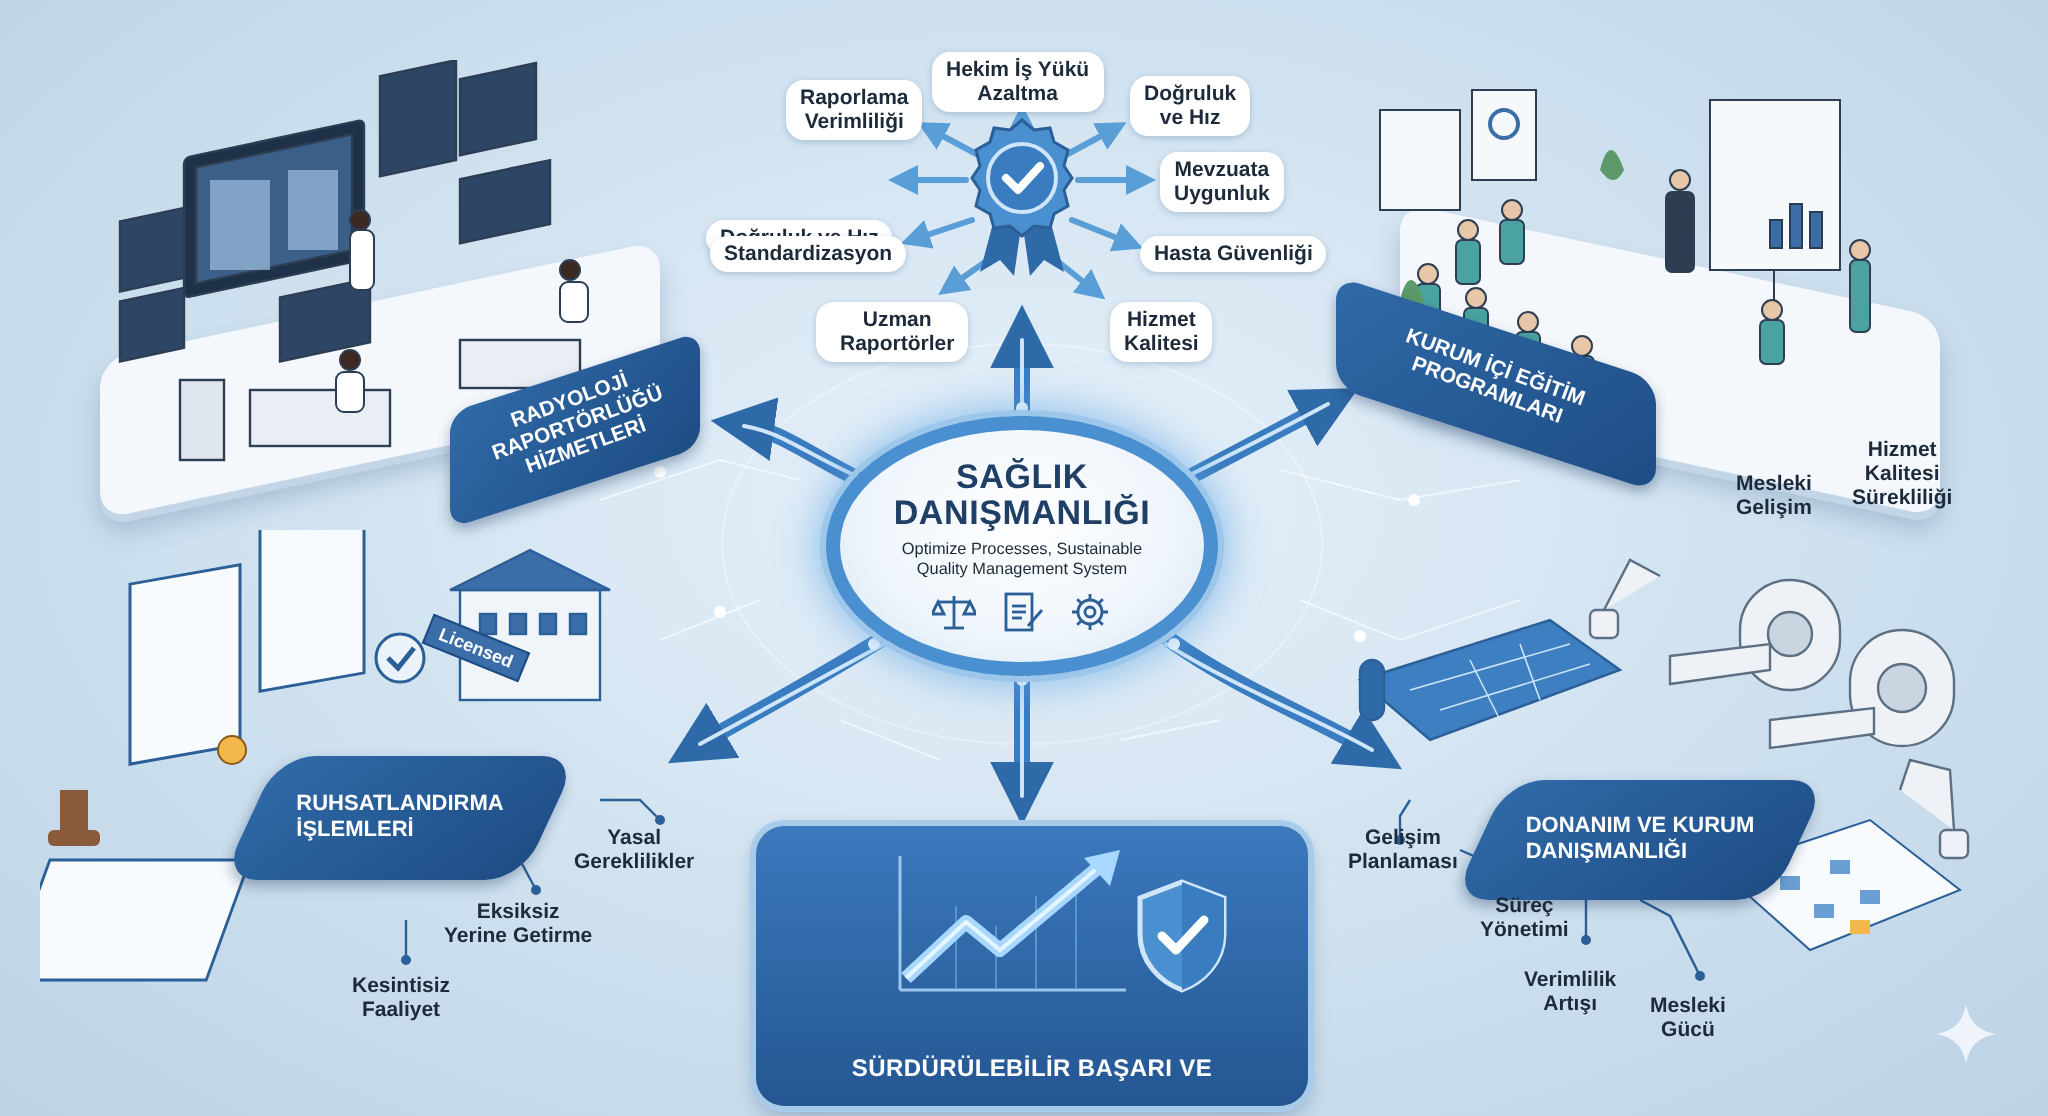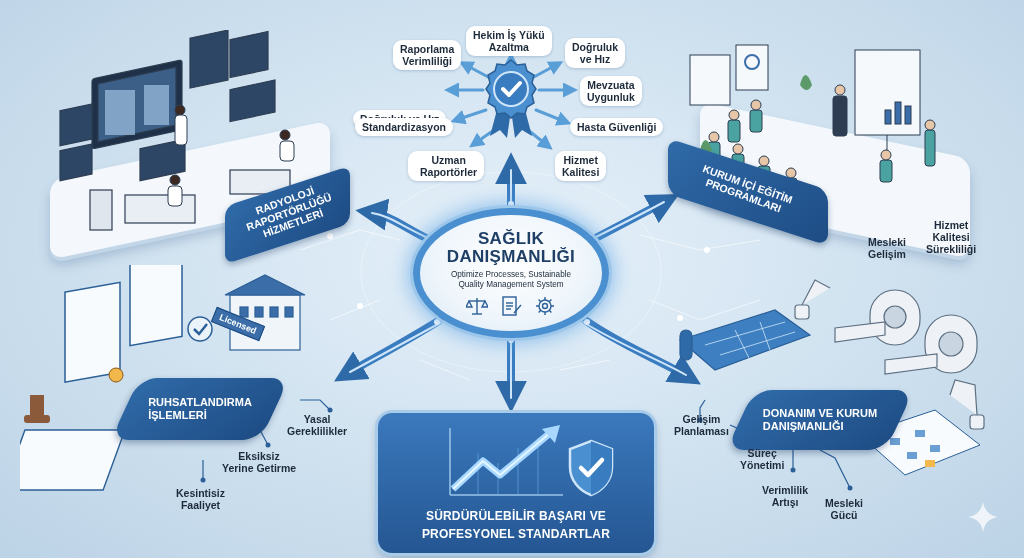--- a/index.html
+++ b/index.html
@@ -423,19 +423,18 @@
     <path d="M15,66 L45,38 L62,52 L112,10" stroke="#e6f6ff" stroke-width="2" fill="none" stroke-linejoin="round"></path>
     <polygon points="104,6 122,2 117,20" fill="#a8d8ff"></polygon>
   </svg>
   <svg class="abs" style="left:188px;top:26px" width="50" height="58" viewBox="0 0 50 58">
     <path d="M25,2 L46,10 L46,28 C46,42 36,52 25,56 C14,52 4,42 4,28 L4,10z" fill="#4a8fcf" stroke="#cfe6fa" stroke-width="2.5"></path>
     <path d="M25,2 L46,10 L46,28 C46,42 36,52 25,56z" fill="#3a7cc0"></path>
     <path d="M15,29 L22,36 L36,21" stroke="#fff" stroke-width="4.5" fill="none" stroke-linecap="round" stroke-linejoin="round"></path>
   </svg>
   <div class="bottom-title">
     <div>SÜRDÜRÜLEBİLİR BAŞARI VE</div>
-    <div>PROFESYONEL STANDARTLAR</div>
   </div>
 </div>
 
 <svg class="abs" style="left:968px;top:502px" width="30" height="30" viewBox="0 0 30 30">
   <path d="M15,0 Q17,13 30,15 Q17,17 15,30 Q13,17 0,15 Q13,13 15,0z" fill="#f3f7fb" opacity=".9"></path>
 </svg>
 
 </body></html>

